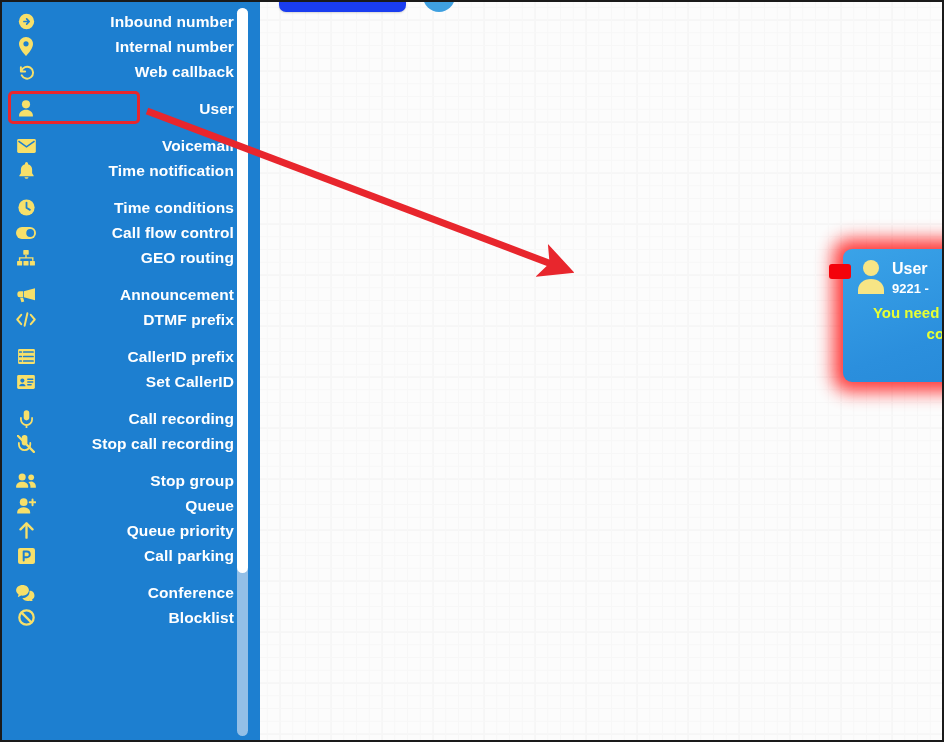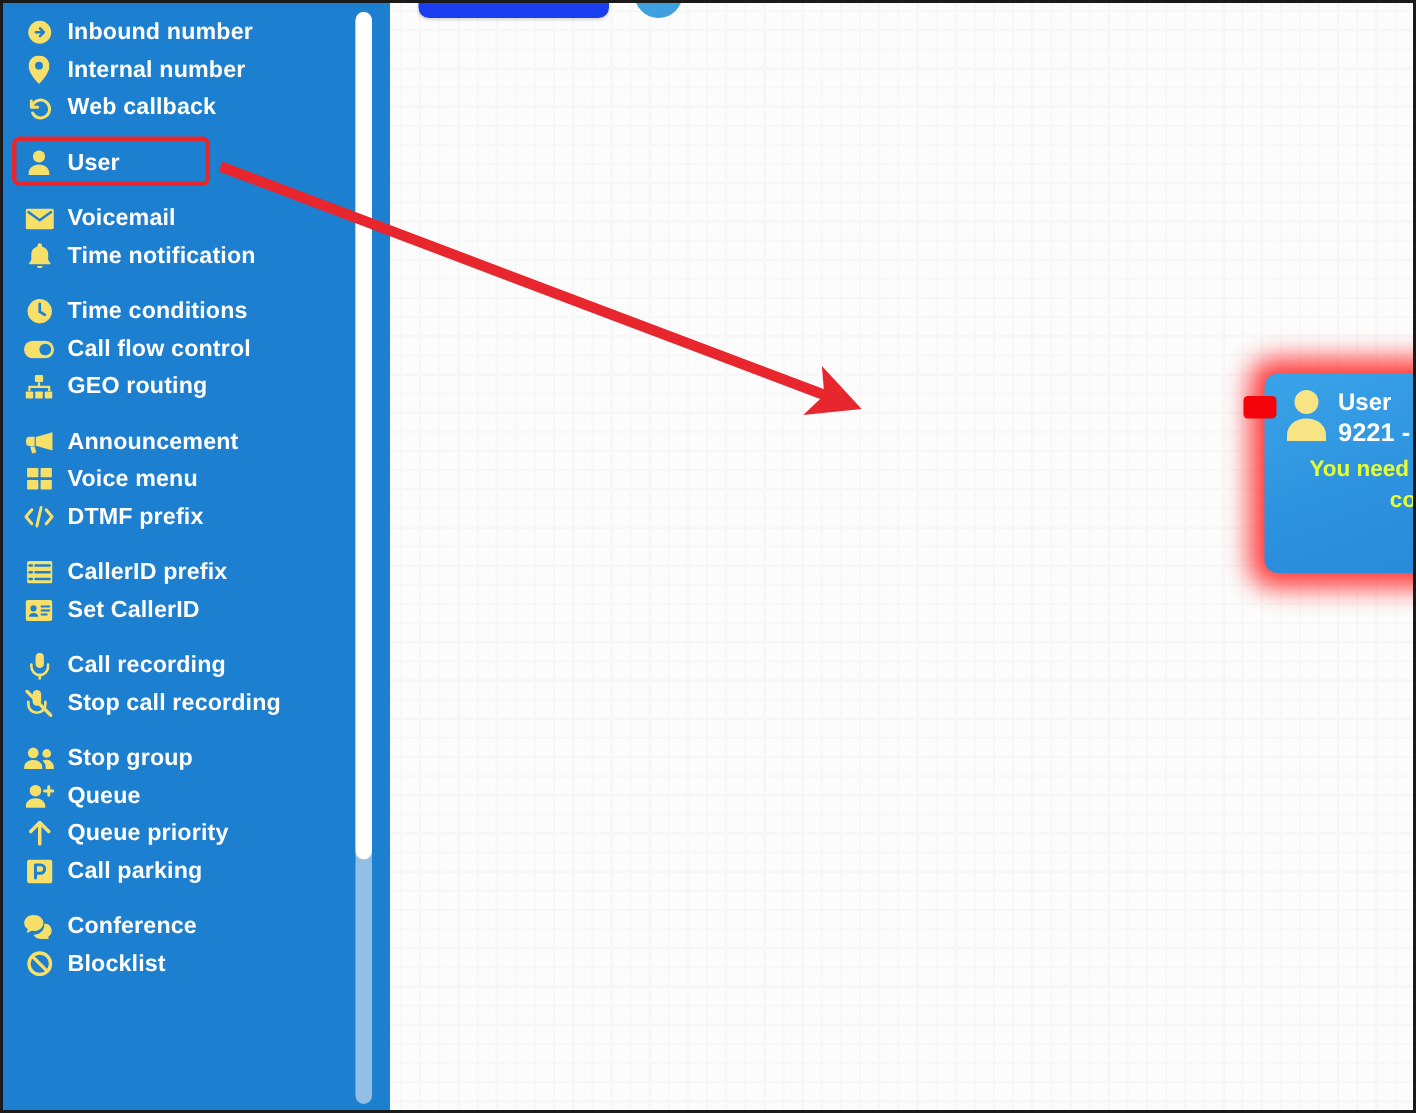--- a/index.html
+++ b/index.html
@@ -92,20 +92,21 @@
   .side-item {
     display: flex;
     align-items: center;
     height: 25px;
     padding-left: 12px;
     color: #ffffff;
     font-size: 15.5px;
     font-weight: bold;
     white-space: nowrap;
     cursor: pointer;
+    justify-content: space-between;
   }
   .side-item.gap-top { margin-top: 12px; }
 
   .side-icon {
     width: 24px;
     min-width: 24px;
     height: 18px;
     margin-right: 7px;
     display: flex;
     align-items: center;
@@ -205,21 +206,21 @@
   }
   .node-titles { padding-left: 4px; padding-top: 1px; }
   #node-title {
     color: #ffffff;
     font-size: 16px;
     font-weight: bold;
     line-height: 19px;
   }
   #node-ext {
     color: #ffffff;
-    font-size: 17px;
+    font-size: 13px;
     font-weight: bold;
     line-height: 21px;
   }
   #node-warning {
     margin-top: 3px;
     padding: 0 18px;
     text-align: center;
     color: #e8ff32;
     font-size: 15px;
     font-weight: bold;
@@ -363,31 +364,20 @@
             <svg width="19" height="16" viewBox="0 0 20 17" fill="currentColor">
               <path d="M19 1.2v13L7.2 10.8V4.6z"></path>
               <path d="M6.4 4.4H2.8A2.5 2.5 0 0 0 .3 6.9v1.6a2.5 2.5 0 0 0 2.5 2.5h3.6z"></path>
               <path d="M3.2 11.4l1.4 4.9 3-.9-1.2-4z"></path>
             </svg>
           </span>
           <span class="side-label">Announcement</span>
         </li>
         <li class="side-item">
           <span class="side-icon">
-            <svg width="17" height="15" viewBox="0 0 18 16" fill="currentColor">
-              <rect x="0" y="0" width="8" height="6.6" rx="0.6"></rect>
-              <rect x="9.6" y="0" width="8" height="6.6" rx="0.6"></rect>
-              <rect x="0" y="8.6" width="8" height="6.6" rx="0.6"></rect>
-              <rect x="9.6" y="8.6" width="8" height="6.6" rx="0.6"></rect>
-            </svg>
-          </span>
-          <span class="side-label">Voice menu</span>
-        </li>
-        <li class="side-item">
-          <span class="side-icon">
             <svg width="20" height="15" viewBox="0 0 21 16" fill="none" stroke="currentColor" stroke-width="2.1" stroke-linecap="round" stroke-linejoin="round">
               <path d="M5.4 3L1.2 8l4.2 5"></path>
               <path d="M15.6 3L19.8 8l-4.2 5"></path>
               <path d="M12 1.4L9 14.6"></path>
             </svg>
           </span>
           <span class="side-label">DTMF prefix</span>
         </li>
         <li class="side-item gap-top">
           <span class="side-icon">

